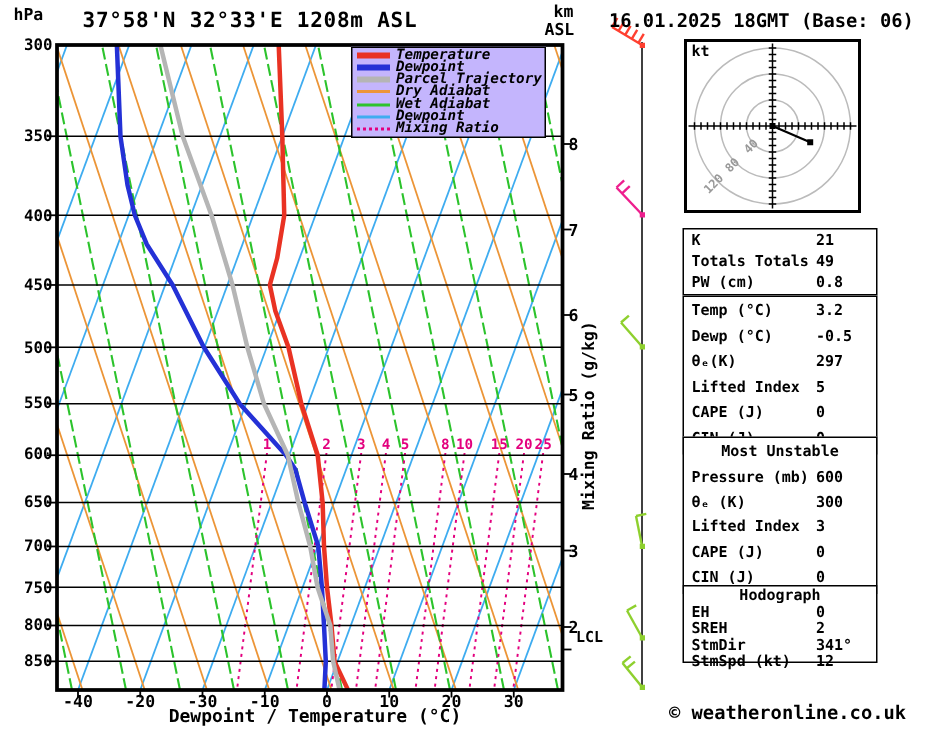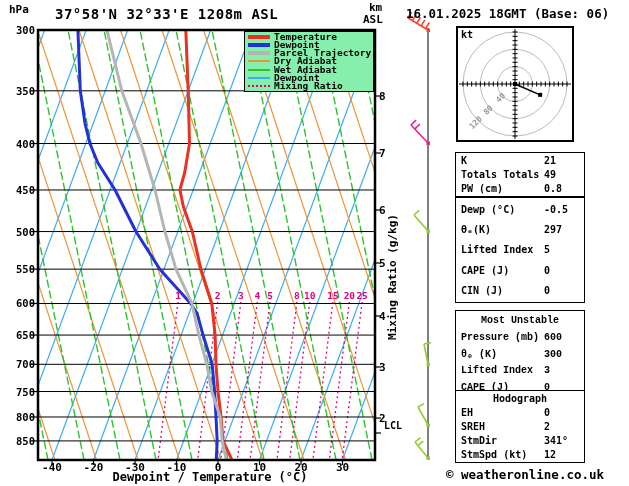--- a/index.html
+++ b/index.html
@@ -12,22 +12,22 @@
   #datetime{left:406px;top:6px;font-size:12.5px;}
   #km{left:369px;top:1px;font-size:11px;}
   #asl{left:363px;top:13px;font-size:11px;}
   #lcl{left:384px;top:420px;font-size:10px;}
   #xlabel{left:60px;top:470px;width:300px;text-align:center;font-size:12px;}
   #kt{left:461px;top:29px;font-size:10px;}
   #footer{left:446px;top:467px;font-size:12.5px;}
   .plabel{position:absolute;left:0;width:35px;text-align:right;font-size:10.5px;}
   .tlabel{position:absolute;width:44px;text-align:center;font-size:11px;top:461px;}
   .kmlabel{position:absolute;font-size:11px;left:379px;}
-  #legend{left:244px;top:31px;width:130px;height:61px;background:#86efac;border:1px solid #000;
-          display:flex;flex-direction:column;justify-content:space-around;padding:1px 0 1px 3px;box-sizing:border-box;}
+  #legend{left:234px;top:31px;width:130px;height:61px;background:#c4b5fd;border:1px solid #000;
+          display:flex;flex-direction:column;justify-content:space-around;padding:1px 0 1px 3px;box-sizing:border-box;font-style:italic;}
   .lrow{display:flex;align-items:center;height:8px;}
   .lswatch{width:22px;margin-right:4px;flex:none;}
   .llabel{font-size:9.5px;line-height:8px;white-space:nowrap;}
   .tbox{position:absolute;left:455px;width:130px;border:1.5px solid #000;background:#fff;box-sizing:border-box;
         display:flex;flex-direction:column;justify-content:space-around;padding:1px 0;}
   .trow{position:relative;font-size:10px;padding-left:5px;white-space:nowrap;}
   .tval{position:absolute;left:88px;top:0;}
   .thead{text-align:center;padding-left:0;}
 </style>
 </head>
@@ -317,35 +317,36 @@
       <div class="kmlabel" style="top: 361px;">3</div>
       <div class="kmlabel" style="top: 412px;">2</div>
     </div>
   <div id="tables">
       <div class="tbox abs" style="top: 152px; height: 45px;">
         <div class="trow"><span>K</span><span class="tval">21</span></div>
         <div class="trow"><span>Totals Totals</span><span class="tval">49</span></div>
         <div class="trow"><span>PW (cm)</span><span class="tval">0.8</span></div>
       </div>
       <div class="tbox abs" style="top: 197px; height: 106px;">
+        <div class="trow"><span>Temp (°C)</span><span class="tval">3.2</span></div>
         <div class="trow"><span>Dewp (°C)</span><span class="tval">-0.5</span></div>
         <div class="trow"><span>θₑ(K)</span><span class="tval">297</span></div>
         <div class="trow"><span>Lifted Index</span><span class="tval">5</span></div>
         <div class="trow"><span>CAPE (J)</span><span class="tval">0</span></div>
         <div class="trow"><span>CIN (J)</span><span class="tval">0</span></div>
       </div>
-      <div class="tbox abs" style="top: 310px; height: 105px; font-family: Liberation Mono, monospace;">
+      <div class="tbox abs" style="top: 291px; height: 105px;">
         <div class="trow thead">Most Unstable</div>
         <div class="trow"><span>Pressure (mb)</span><span class="tval">600</span></div>
         <div class="trow"><span>θₑ (K)</span><span class="tval">300</span></div>
         <div class="trow"><span>Lifted Index</span><span class="tval">3</span></div>
         <div class="trow"><span>CAPE (J)</span><span class="tval">0</span></div>
         <div class="trow"><span>CIN (J)</span><span class="tval">0</span></div>
       </div>
-      <div class="tbox abs" style="top: 390px; height: 73px;">
+      <div class="tbox abs" style="top: 390px; height: 52px;">
         <div class="trow thead">Hodograph</div>
         <div class="trow"><span>EH</span><span class="tval">0</span></div>
         <div class="trow"><span>SREH</span><span class="tval">2</span></div>
         <div class="trow"><span>StmDir</span><span class="tval">341°</span></div>
         <div class="trow"><span>StmSpd (kt)</span><span class="tval">12</span></div>
       </div>
     </div>
   <div class="abs" id="footer">© weatheronline.co.uk</div>
 </div>
 

